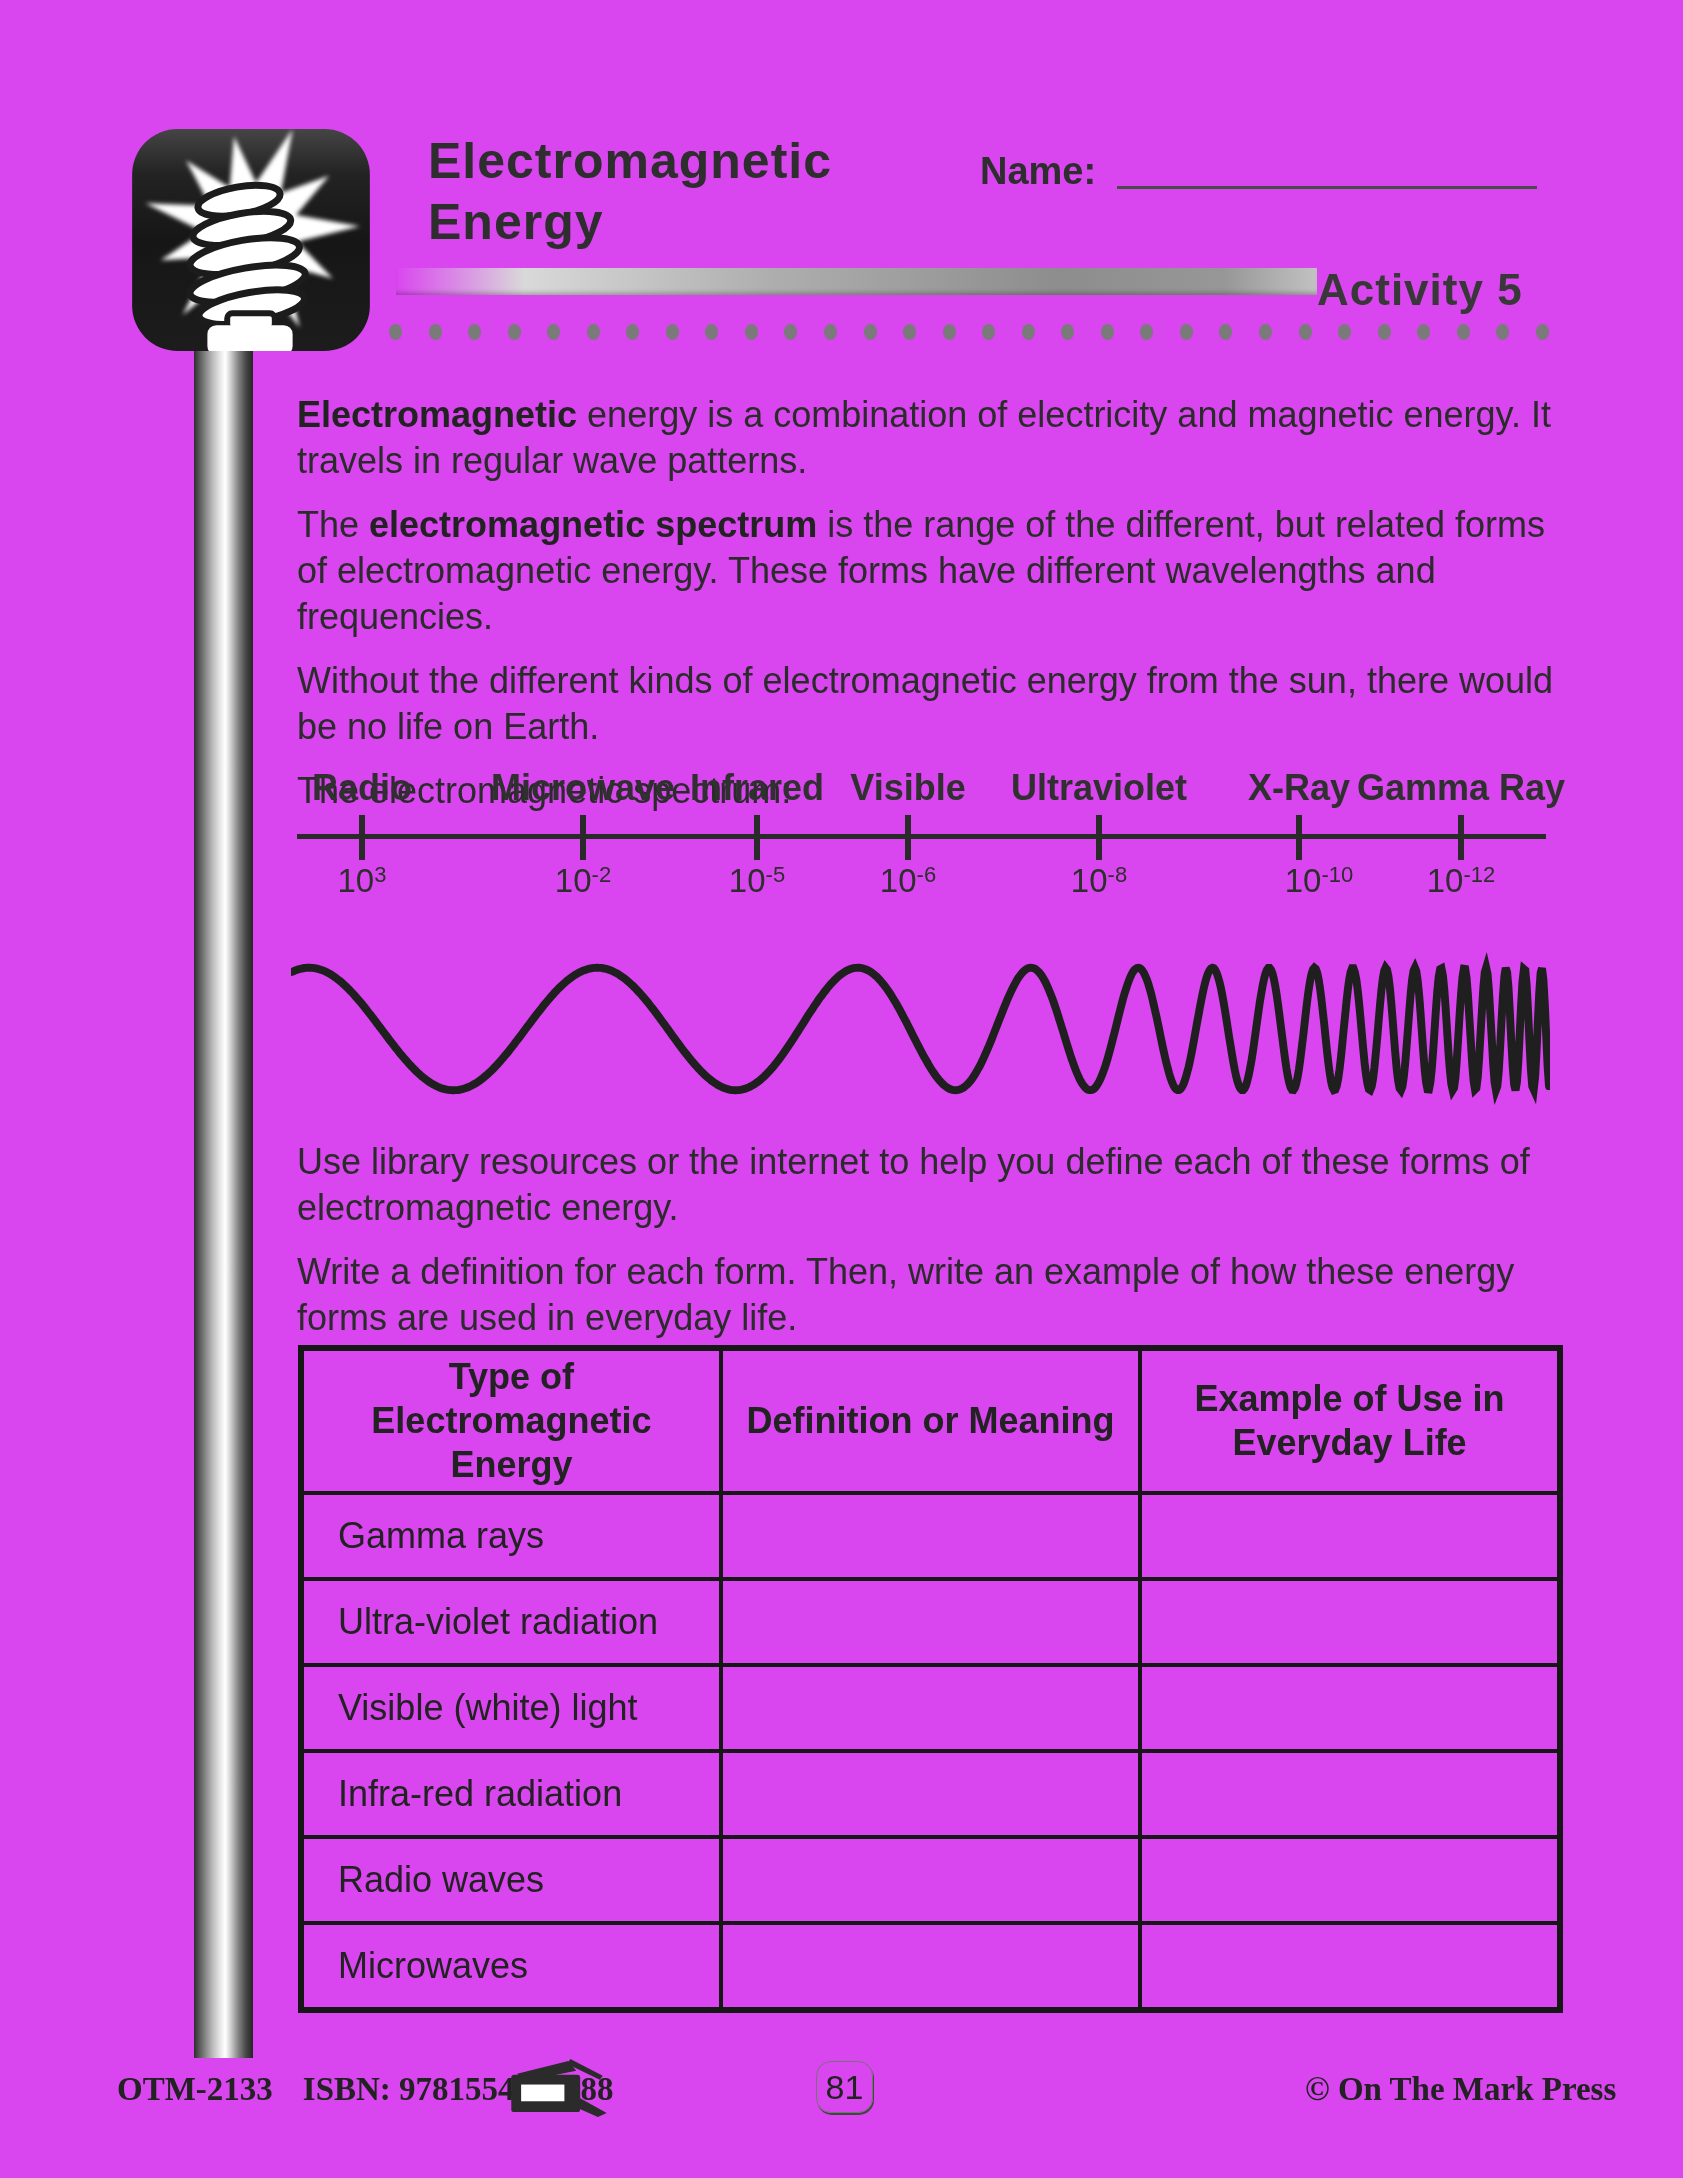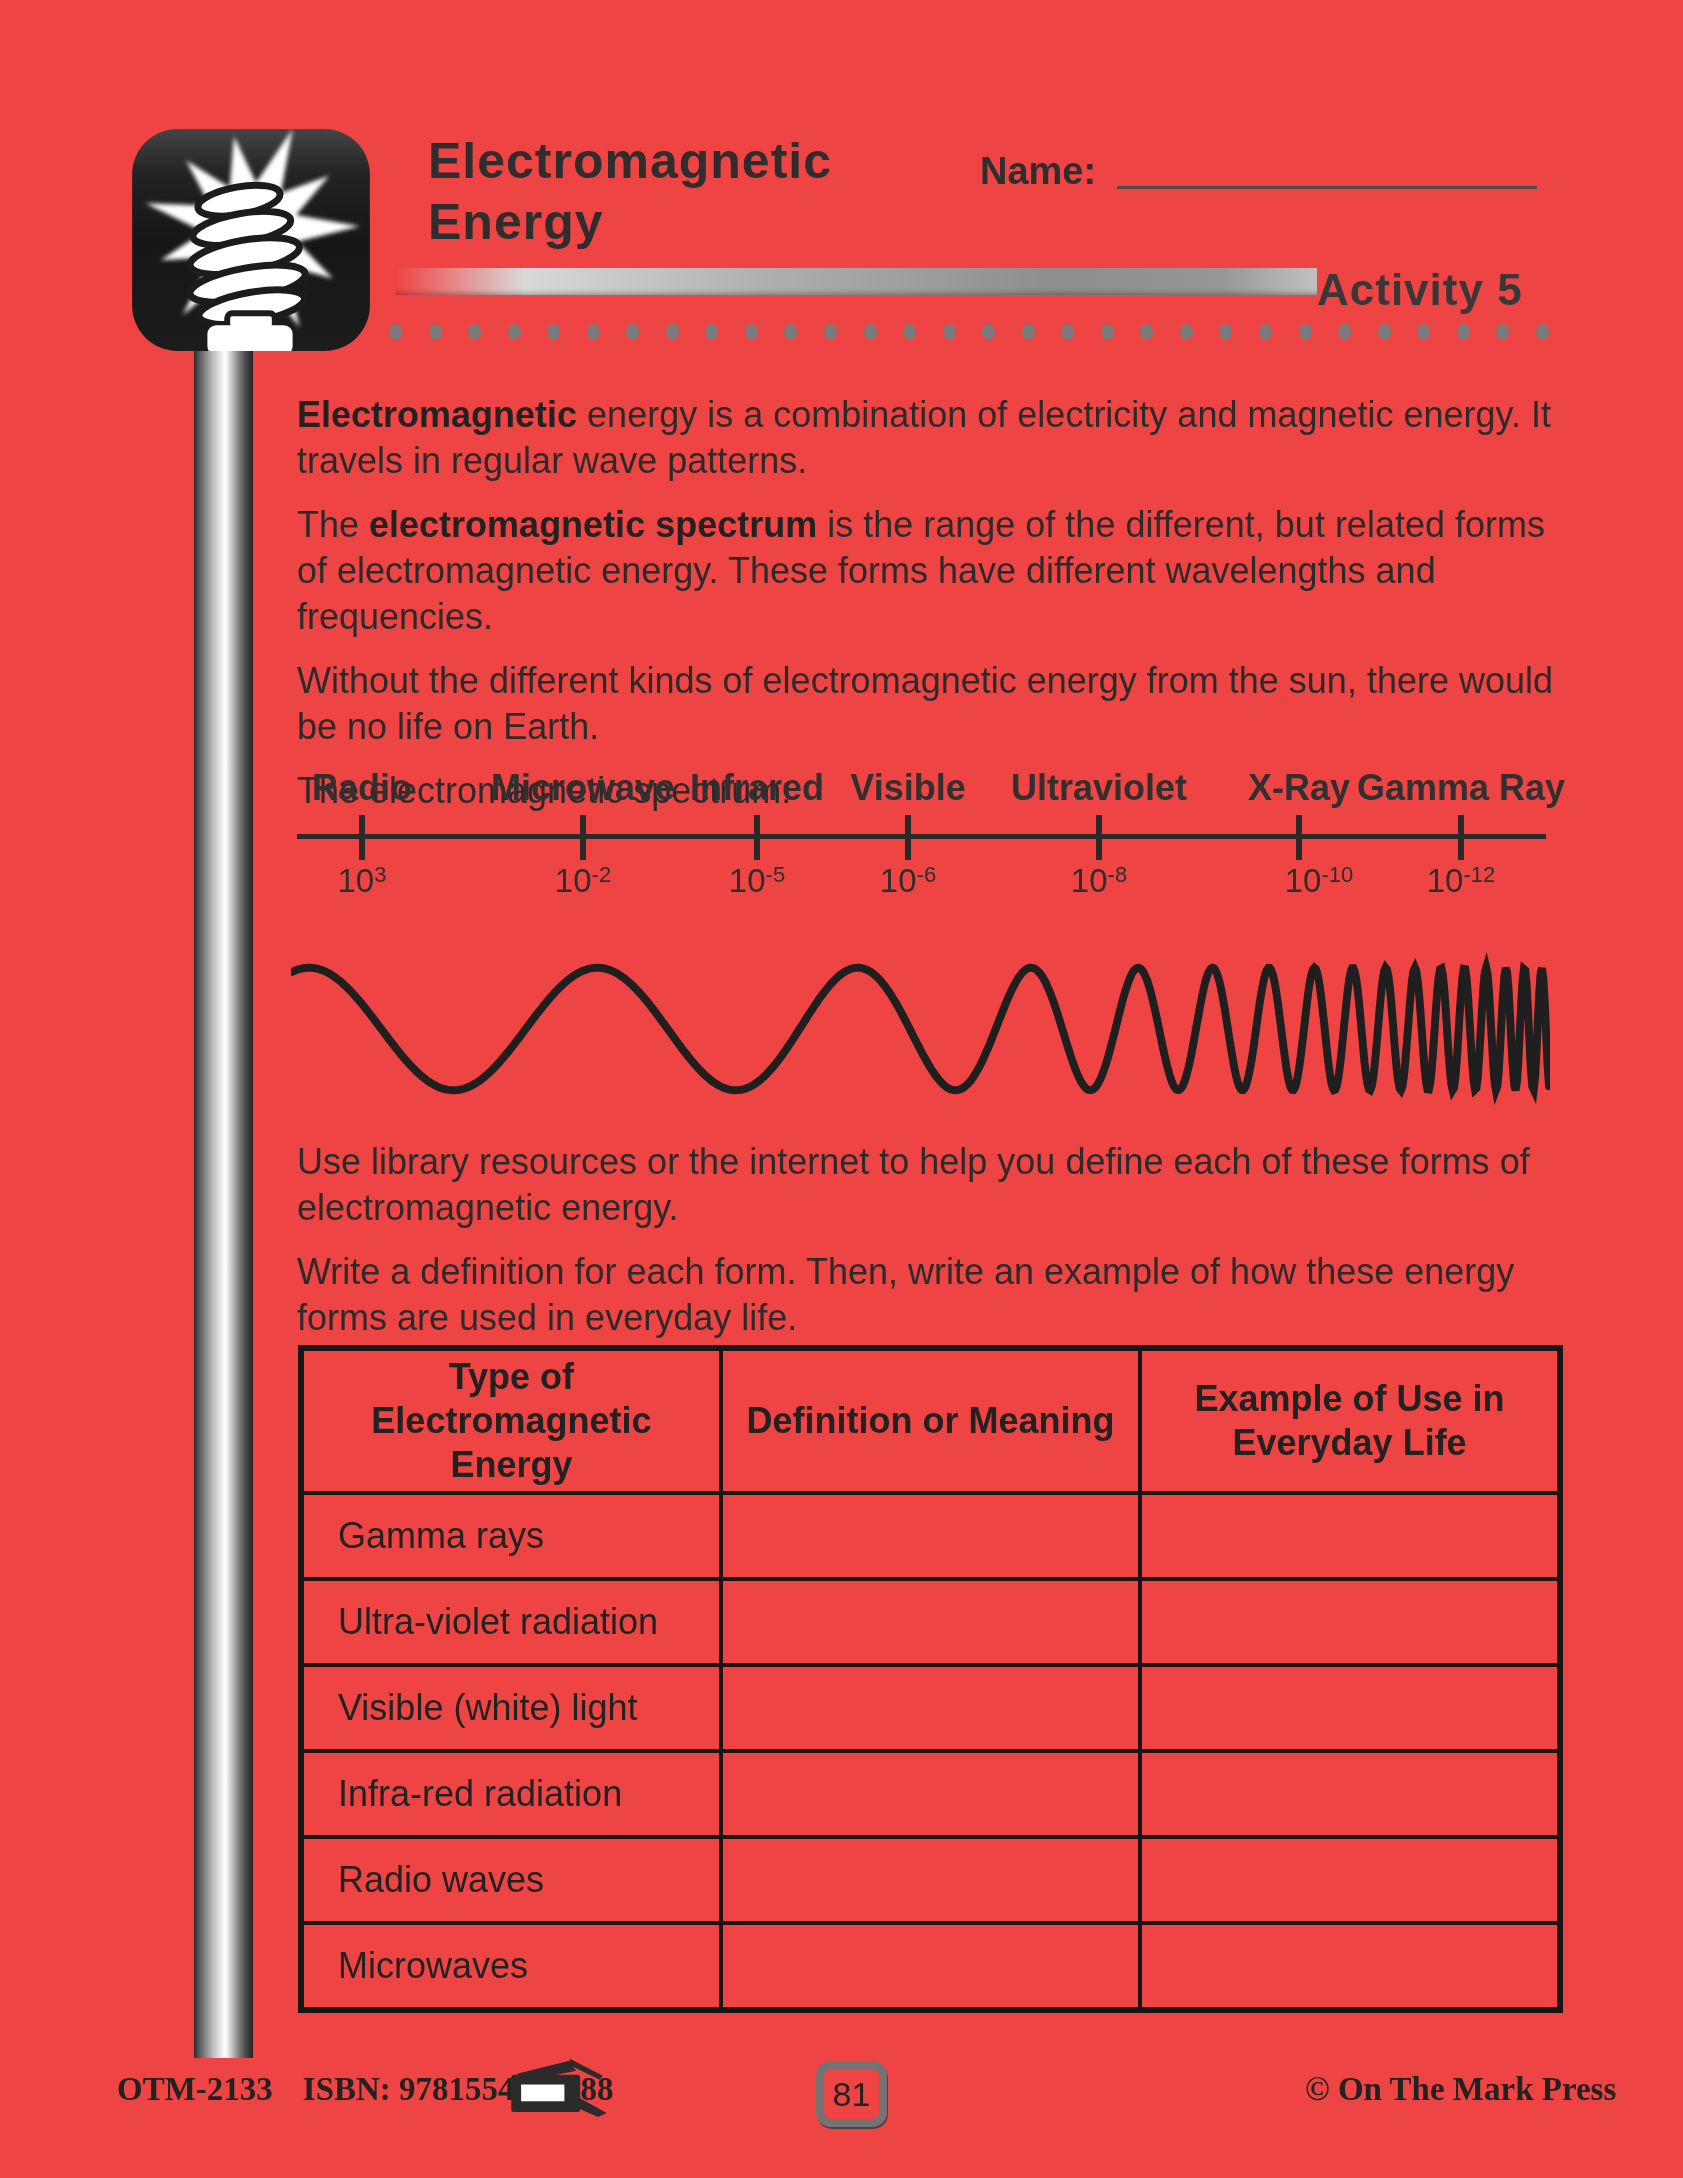--- a/index.html
+++ b/index.html
@@ -1,17 +1,17 @@
 <!DOCTYPE html>
 <html><head>
 <meta charset="utf-8">
 <style>
   html,body{margin:0;padding:0;background:#e8e8e8;}
   .page{
-    position:relative; width:1683px; height:2178px; background:#ef4444;
+    position:relative; width:1683px; height:2178px; background:#d946ef;
     font-family:"Liberation Sans", sans-serif; color:#2b2b2b; overflow:hidden;
     margin:0 auto;
   }
   
   .pole{
     position:absolute; left:194px; top:337px; width:59px; height:1721px;
     background:linear-gradient(90deg,#2e2e2e 0%,#6f6f6f 14%,#bdbdbd 32%,#e9e9e9 45%,
                #ffffff 53%,#dcdcdc 60%,#8a8a8a 74%,#474747 88%,#242424 100%);
   }
   
@@ -57,21 +57,21 @@
   .em-table{border-width:5px; outline:1px solid #161616;}
   .em-table th{height:117px; font-weight:bold; text-align:center; line-height:44px; padding:4px 8px;}
   .em-table td{height:82px; vertical-align:middle; padding:0 0 0 34px; font-weight:normal;}
   .em-table td.blank{padding:0;}
 
   
   .footer-left{position:absolute; left:117px; top:2071px; display:flex; gap:30px;
                font-family:"Liberation Serif", serif; font-weight:bold; font-size:33px; color:#222;}
   .printer{position:absolute; left:507px; top:2057px;}
   .page-badge{position:absolute; left:816px; top:2061px; width:55px; height:50px;
-              border:8px solid #737373; border-radius:15px; display:flex; align-items:center; justify-content:center;
+              border:1px solid #737373; border-radius:15px; display:flex; align-items:center; justify-content:center;
               font-size:34px; color:#222; box-shadow:1px 2px 0 0 #444;}
   .footer-right{position:absolute; left:1305px; top:2071px; font-family:"Liberation Serif", serif;
                 font-weight:bold; font-size:33px; color:#222;}
 </style>
 </head>
 <body>
 
 <div class="page">
 
   <div class="pole"></div>

